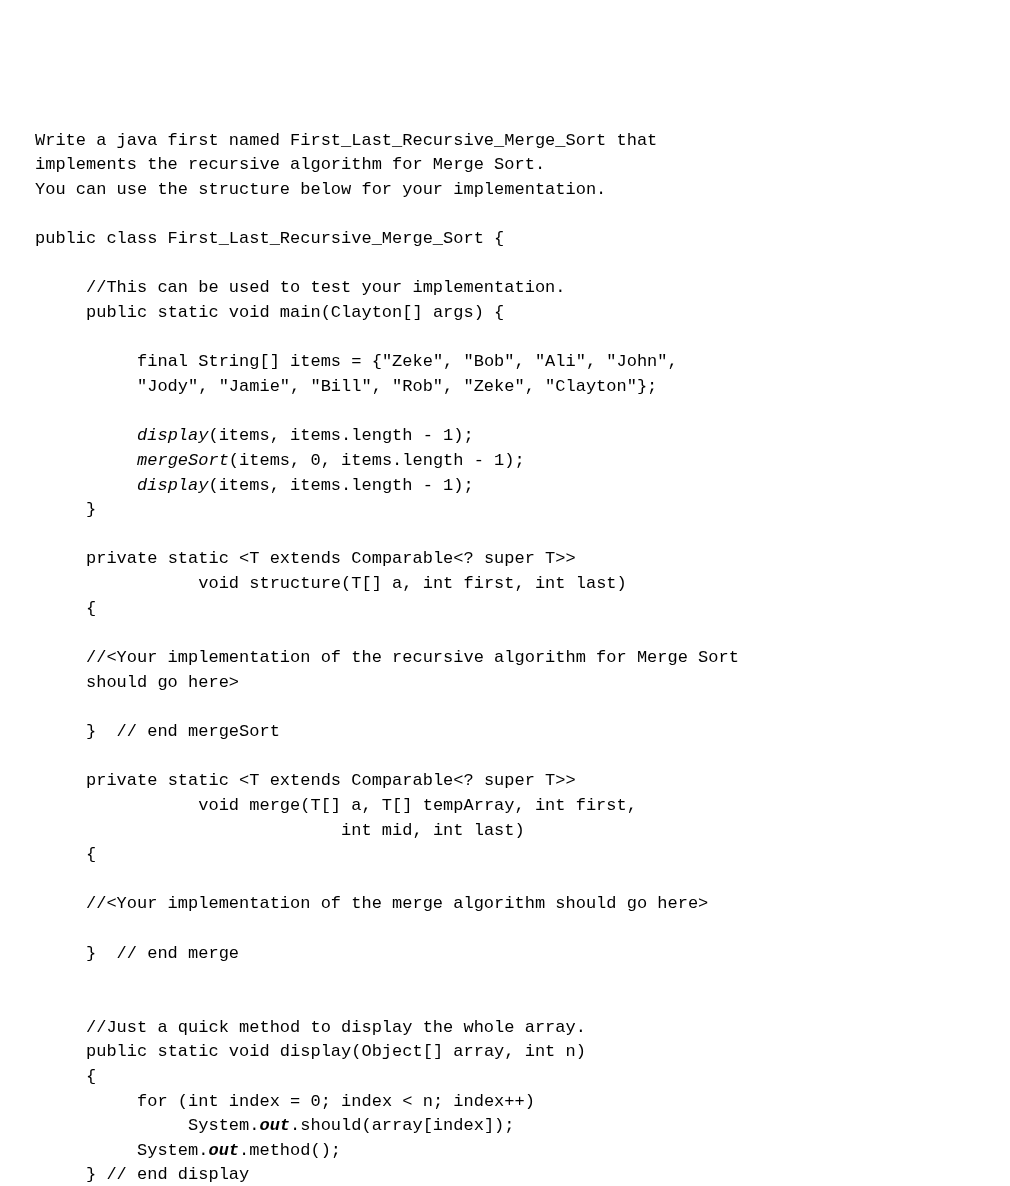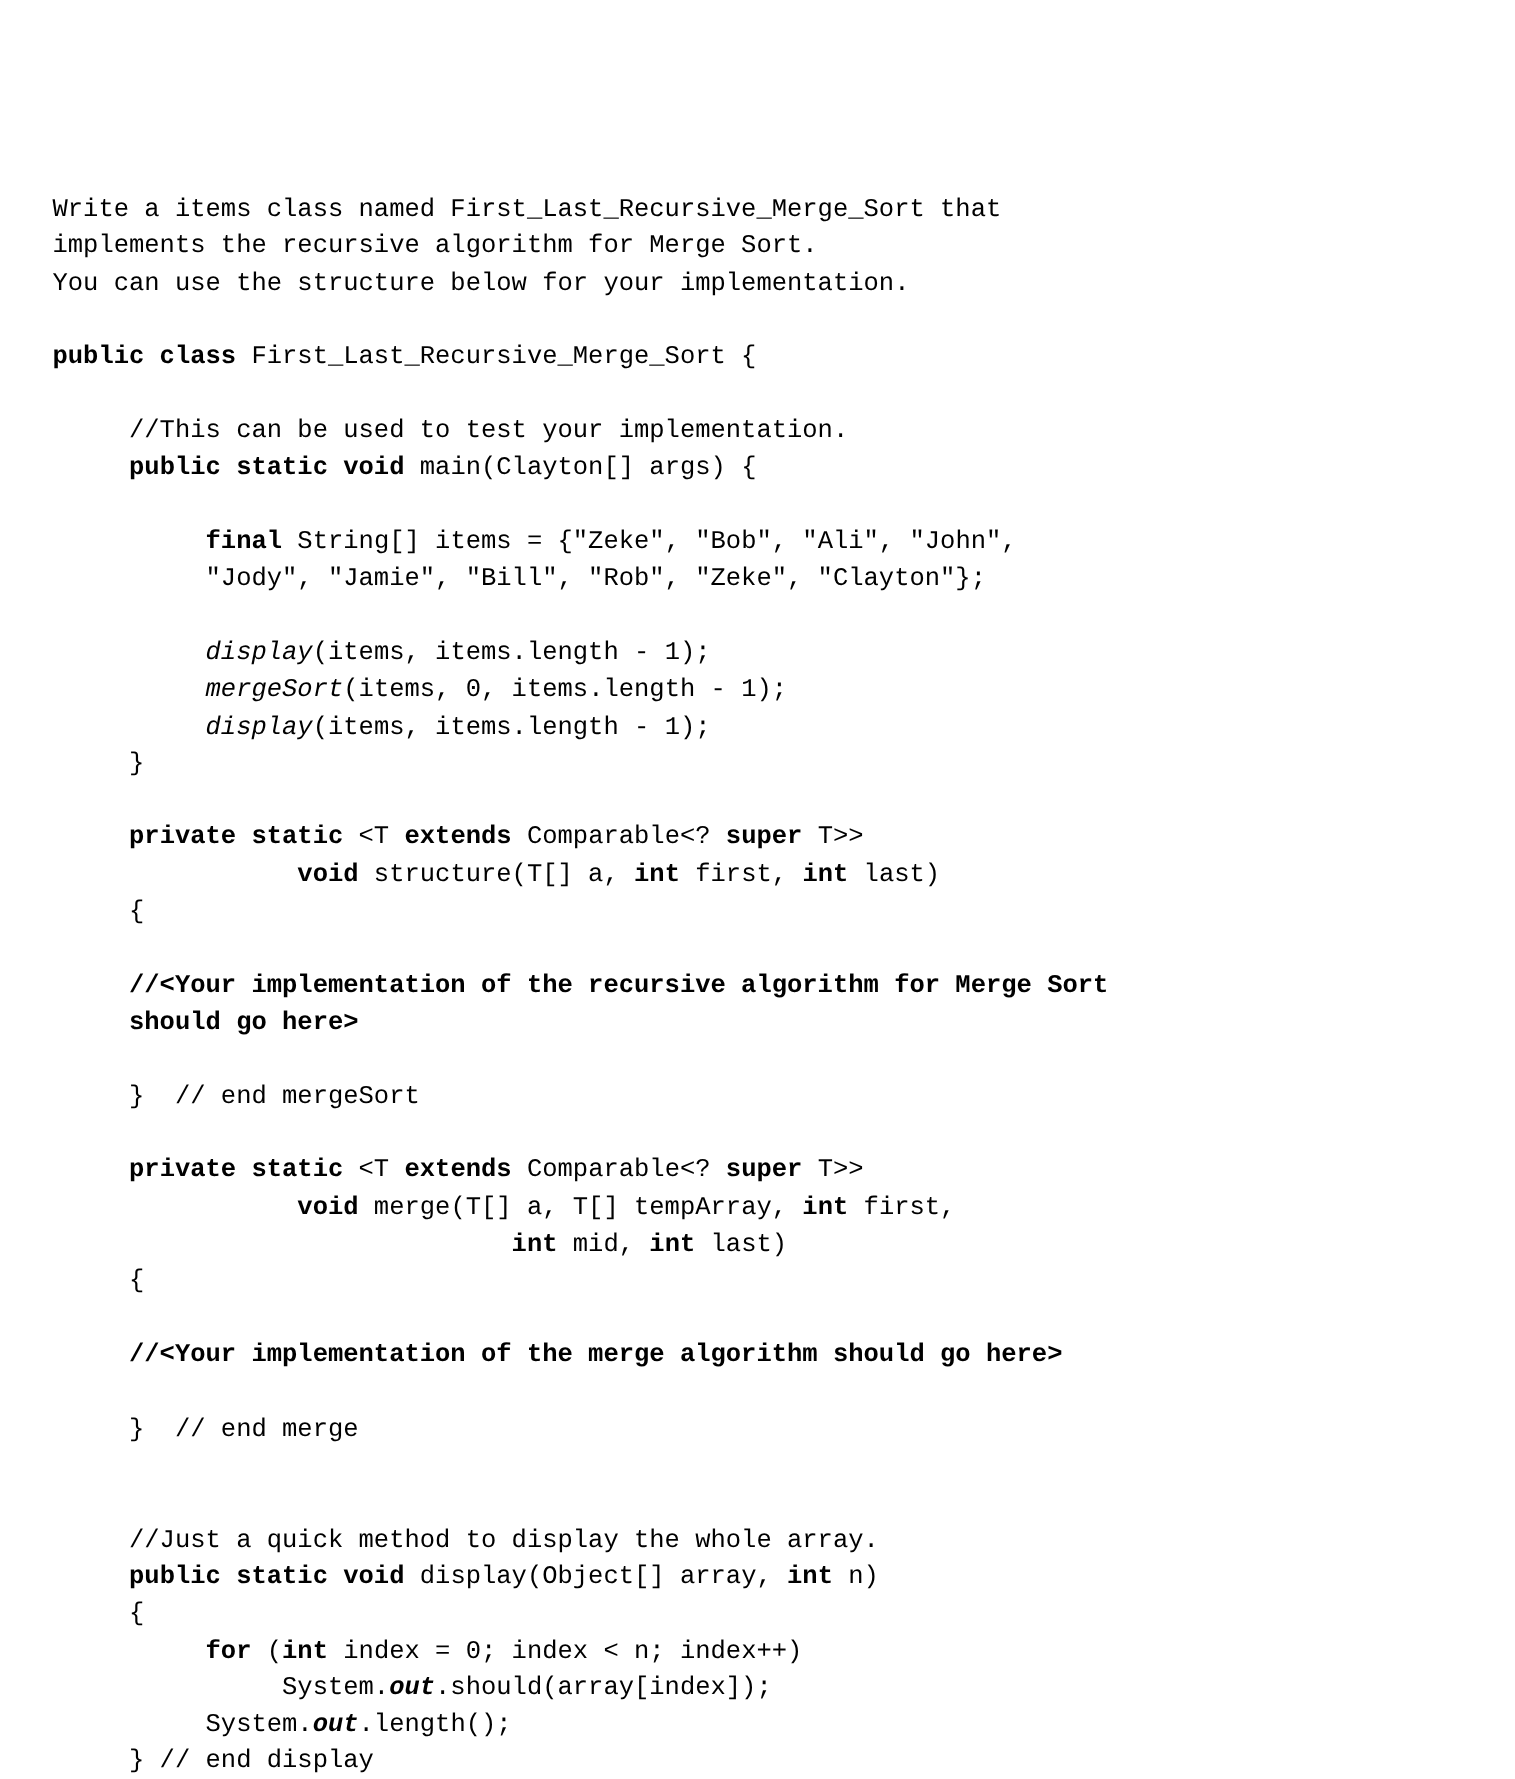--- a/index.html
+++ b/index.html
@@ -6,36 +6,36 @@
       font-family: "Courier New", Courier, monospace;
       font-size: 17px;
       line-height: 1.45;
       margin: 0;
       padding: 30px 35px;
       background: #ffffff;
       color: #000000;
       white-space: pre;
     }
     .bold {
-      font-weight: bold;
+      font-weight: normal;
     }
     .italic {
       font-style: italic;
     }
     .bold-italic {
       font-weight: bold;
       font-style: italic;
     }
   </style>
 </head>
 <body>
 
 
 
-<div><span>Write a items class named First_Last_Recursive_Merge_Sort that</span>
+<div><span>Write a java first named First_Last_Recursive_Merge_Sort that</span>
 <span>implements the recursive algorithm for Merge Sort.</span>
 <span>You can use the structure below for your implementation.</span>
 
 <span class="bold">public class</span><span> First_Last_Recursive_Merge_Sort {</span>
 
 <span>     //This can be used to test your implementation.</span>
 <span>     </span><span class="bold">public static void</span><span> main(Clayton[] args) {</span>
 
 <span>          </span><span class="bold">final</span><span> String[] items = {"Zeke", "Bob", "Ali", "John",</span>
 <span>          "Jody", "Jamie", "Bill", "Rob", "Zeke", "Clayton"};</span>
@@ -62,18 +62,18 @@
 <span class="bold">     //&lt;Your implementation of the merge algorithm should go here&gt;</span>
 
 <span>     }  // end merge</span>
 
 
 <span>     //Just a quick method to display the whole array.</span>
 <span>     </span><span class="bold">public static void</span><span> display(Object[] array, </span><span class="bold">int</span><span> n)</span>
 <span>     {</span>
 <span>          </span><span class="bold">for</span><span> (</span><span class="bold">int</span><span> index = 0; index &lt; n; index++)</span>
 <span>               System.</span><span class="bold-italic">out</span><span>.should(array[index]);</span>
-<span>          System.</span><span class="bold-italic">out</span><span>.length();</span>
+<span>          System.</span><span class="bold-italic">out</span><span>.method();</span>
 <span>     } // end display</span>
 </div>
 
 
 
 
 </body></html>

